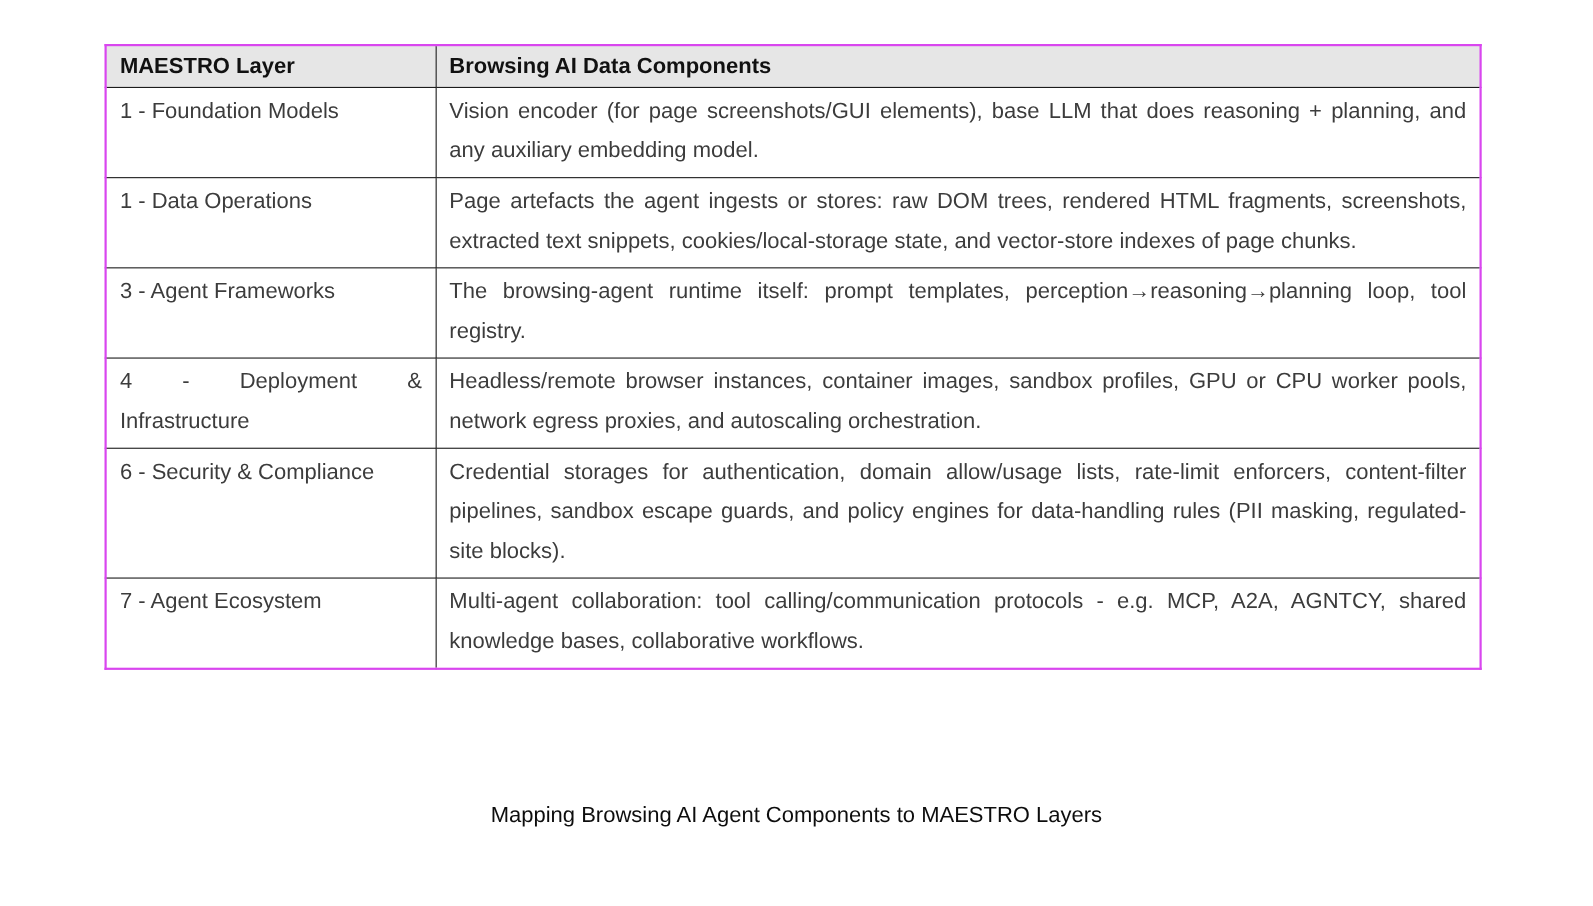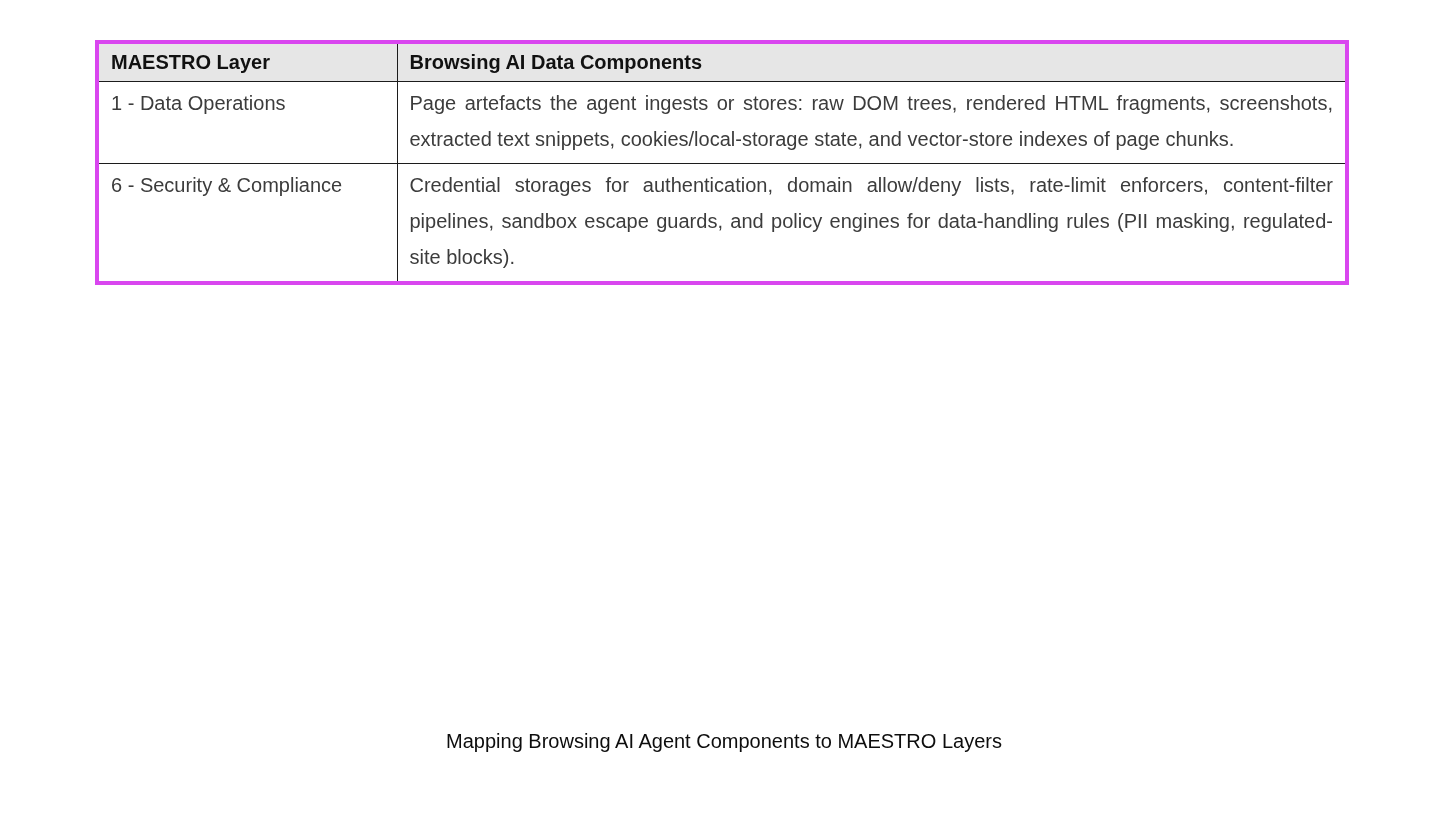--- a/index.html
+++ b/index.html
@@ -15,21 +15,21 @@
   .table-wrap {
     position: absolute;
     left: 95px;
     top: 40px;
     width: 1250px;
   }
   table.maestro {
     border-collapse: collapse;
     width: 100%;
     table-layout: fixed;
-    border: 4px solid #d946ef;
+    border: 2px solid #d946ef;
   }
   table.maestro col.c1 { width: 300px; }
   table.maestro col.c2 { width: 950px; }
   table.maestro th {
     border: 1.5px solid #1c1c1c;
     background: #e6e6e6;
     text-align: left;
     font-size: 20px;
     font-weight: bold;
     color: #111111;
@@ -66,24 +66,40 @@
       <col class="c2">
     </colgroup>
     <thead>
       <tr>
         <th>MAESTRO Layer</th>
         <th>Browsing AI Data Components</th>
       </tr>
     </thead>
     <tbody>
       <tr>
+        <td class="layer-cell">1 - Foundation Models</td>
+        <td class="components-cell">Vision encoder (for page screenshots/GUI elements), base LLM that does reasoning + planning, and any auxiliary embedding model.</td>
+      </tr>
+      <tr>
         <td class="layer-cell">1 - Data Operations</td>
         <td class="components-cell">Page artefacts the agent ingests or stores: raw DOM trees, rendered HTML fragments, screenshots, extracted text snippets, cookies/local-storage state, and vector-store indexes of page chunks.</td>
       </tr>
       <tr>
+        <td class="layer-cell">3 - Agent Frameworks</td>
+        <td class="components-cell">The browsing-agent runtime itself: prompt templates, perception→reasoning→planning loop, tool registry.</td>
+      </tr>
+      <tr>
+        <td class="layer-cell">4 - Deployment &amp; Infrastructure</td>
+        <td class="components-cell">Headless/remote browser instances, container images, sandbox profiles, GPU or CPU worker pools, network egress proxies, and autoscaling orchestration.</td>
+      </tr>
+      <tr>
         <td class="layer-cell">6 - Security &amp; Compliance</td>
-        <td class="components-cell">Credential storages for authentication, domain allow/deny lists, rate-limit enforcers, content-filter pipelines, sandbox escape guards, and policy engines for data-handling rules (PII masking, regulated-site blocks).</td>
+        <td class="components-cell">Credential storages for authentication, domain allow/usage lists, rate-limit enforcers, content-filter pipelines, sandbox escape guards, and policy engines for data-handling rules (PII masking, regulated-site blocks).</td>
+      </tr>
+      <tr>
+        <td class="layer-cell">7 - Agent Ecosystem</td>
+        <td class="components-cell">Multi-agent collaboration: tool calling/communication protocols - e.g. MCP, A2A, AGNTCY, shared knowledge bases, collaborative workflows.</td>
       </tr>
     </tbody>
   </table>
 </div>
 
 <div class="caption">Mapping Browsing AI Agent Components to MAESTRO Layers</div>
 
 </body></html>

